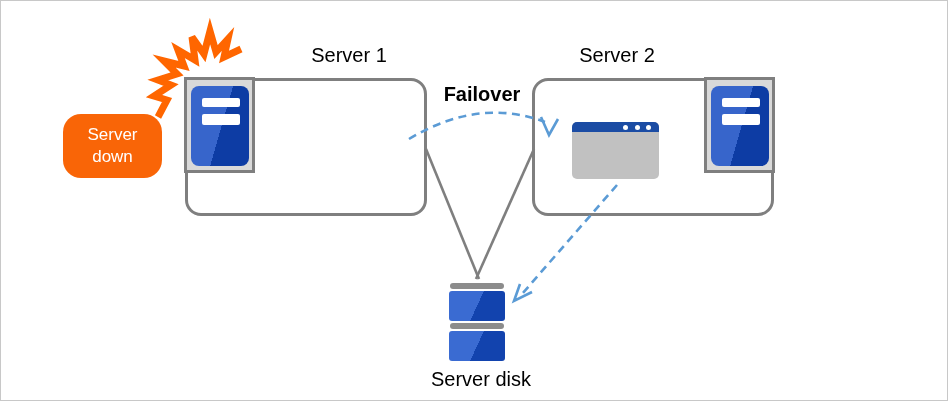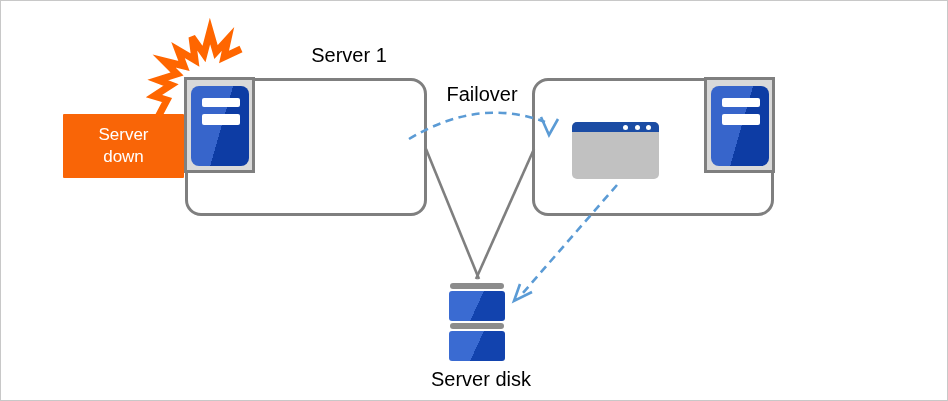--- a/index.html
+++ b/index.html
@@ -81,24 +81,24 @@
     background:var(--disk-bar-gray,#8C8C8C);
   }
   .disk-platter{
     position:absolute;
     left:0;width:56px;height:30px;
     border-radius:3px;
     background:linear-gradient(115deg, var(--disk-blue-light,#3A6BD2) 50%, var(--disk-blue-dark,#1243AE) 50%);
   }
   .badge{
     position:absolute;
-    left:62px;top:113px;width:121px;height:64px;
+    left:62px;top:113px;width:99px;height:64px;
     box-sizing:border-box;
     background:var(--badge-orange,#F96507);
-    border-radius:1px;
+    border-radius:18px;
     color:#fff;
     font-size:17px;
     line-height:22px;
     display:flex;align-items:center;justify-content:center;
     text-align:center;
     white-space:pre-line;
     z-index:3;
   }
   svg.overlay{
     position:absolute;left:0;top:0;
@@ -116,37 +116,38 @@
 
   <div class="label" style="left:248px;top:43px;width:200px;">Server 1</div>
   <div class="node-box" style="left:184px;top:77px;"></div>
   <div class="server-panel" style="left:183px;top:76px;">
     <div class="server-chassis">
       <div class="server-slot slot1"></div>
       <div class="server-slot slot2"></div>
     </div>
   </div>
 
+  <div class="label" style="left:516px;top:43px;width:200px;">Server 2</div>
   <div class="node-box" style="left:531px;top:77px;"></div>
   <div class="server-panel" style="left:703px;top:76px;">
     <div class="server-chassis">
       <div class="server-slot slot1"></div>
       <div class="server-slot slot2"></div>
     </div>
   </div>
 
   <div class="label" style="left:541px;top:94px;width:140px;">Application A</div>
   <div class="window-icon">
     <div class="window-titlebar"></div>
     <div class="window-dot" style="left:51px;"></div>
     <div class="window-dot" style="left:62.5px;"></div>
     <div class="window-dot" style="left:74px;"></div>
   </div>
 
-  <div class="label" style="left:421px;top:82px;width:120px;">Failover</div>
+  <div class="label" style="left:421px;top:82px;width:120px;font-weight:bold;">Failover</div>
 
   <div class="badge">Server
 down</div>
 
   <div class="disk-icon">
     <div class="disk-bar" style="top:0;"></div>
     <div class="disk-platter" style="top:8px;"></div>
     <div class="disk-bar" style="top:40px;"></div>
     <div class="disk-platter" style="top:48px;"></div>
   </div>

